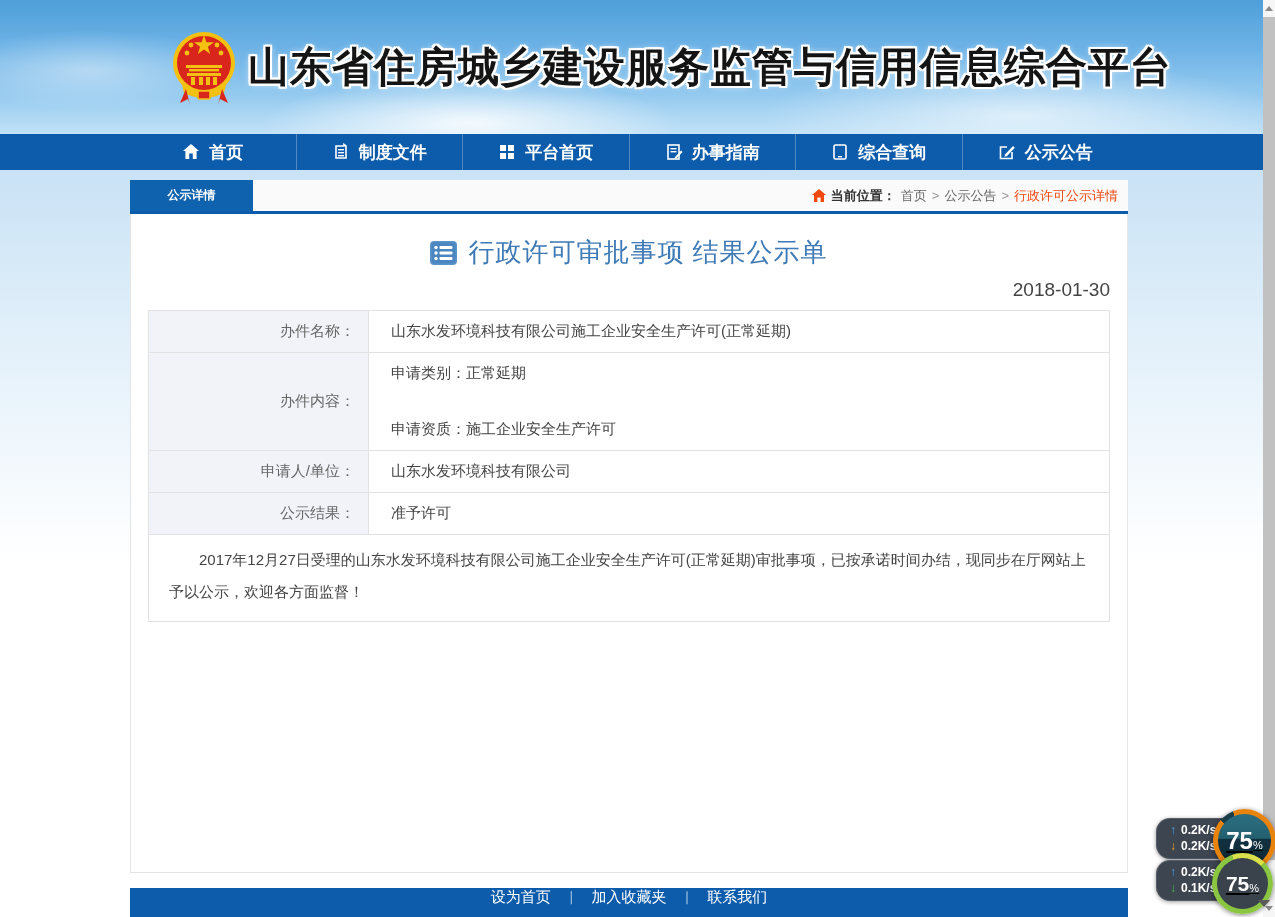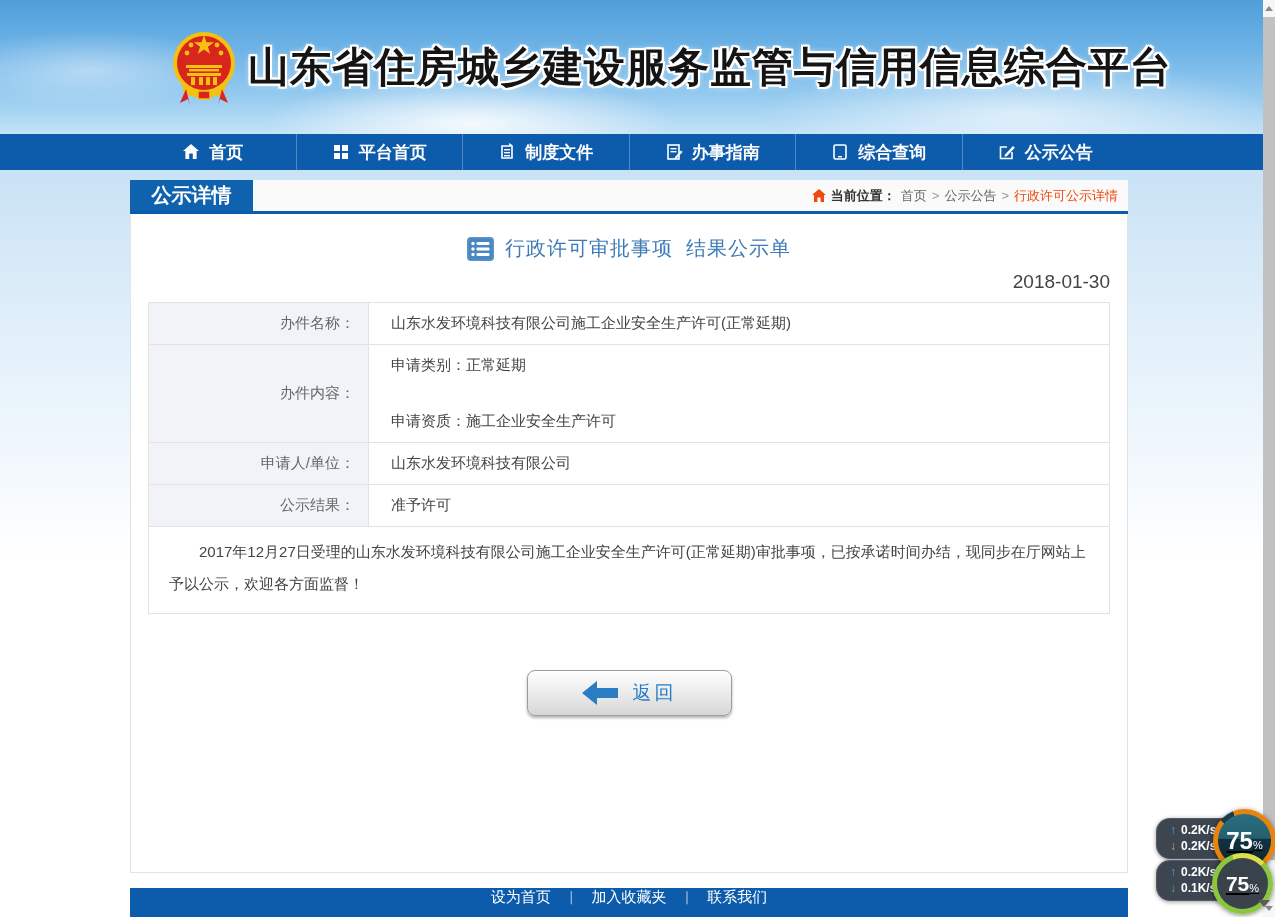--- a/index.html
+++ b/index.html
@@ -32,35 +32,35 @@
 
   
   .main-bg { position:absolute; left:0; top:170px; width:1275px; height:560px;
     background:linear-gradient(180deg,#c9e2f5 0%,#e2f0fa 30%,#ffffff 70%); }
 
   
   .container { position:absolute; left:130px; top:181px; width:998px; height:692px;
     background:#fff; border:1px solid #e4e4e4; border-top:none; }
   .tabbar { display:flex; justify-content:space-between; align-items:stretch; height:34px;
     background:#fafafa; border-bottom:3px solid #0d5cab; margin:-1px -1px 0 -1px; }
-  .tab { width:123px; background:#0f63ae; color:#fff; font-size:20px; font-weight:bold;
+  .tab { width:123px; background:#0f63ae; color:#fff; font-size:12px; font-weight:bold;
     display:flex; align-items:center; justify-content:center; cursor:pointer; }
   .breadcrumb { display:flex; align-items:center; gap:5px; padding-right:10px; font-size:13px; color:#777; }
   .bc-home { width:14px; height:13px; display:inline-flex; }
   .bc-home svg { width:14px; height:13px; fill:#f0490f; }
   .bc-label { font-weight:bold; color:#333; }
   .bc-link { color:#666; cursor:pointer; text-decoration:none; }
   .bc-sep { color:#999; }
   .bc-current { color:#f0490f; cursor:pointer; }
 
   .content { padding:0 17px; }
 
   .doc-title-row { margin-top:21px; display:flex; align-items:center; justify-content:center; gap:11px; }
   .doc-title-icon { width:27px; height:24px; display:inline-flex; }
-  .doc-title { font-size:20px; color:#3e7ab6; letter-spacing:1px;font-family:Liberation Mono, monospace; }
+  .doc-title { font-size:26px; color:#3e7ab6; letter-spacing:1px; }
   .date-row { text-align:right; font-size:19px; color:#444; margin-top:9px; margin-bottom:9px; }
 
   
   .info-table { width:100%; border-collapse:collapse; font-size:15px; table-layout:fixed; }
   .info-table td { border:1px solid #e2e2e2; vertical-align:middle; }
   td.lbl { width:220px; background:#f1f3f8; color:#666; text-align:right; padding:11px 13px 11px 0; }
   td.val { padding:11px 10px 11px 22px; color:#444; }
   .val-line1 { margin-bottom:37px; }
   td.note-cell { padding:9px 20px 13px 20px; color:#444; line-height:32px; font-size:15px; }
   .note-text { text-indent:2em; }
@@ -153,38 +153,38 @@
         <span class="nav-icon">
           <svg viewBox="0 0 18 18">
               <path d="M9 1 L17 8 L14.6 8 L14.6 16 L10.8 16 L10.8 10.5 L7.2 10.5 L7.2 16 L3.4 16 L3.4 8 L1 8 Z"></path>
             </svg>
         </span>
         <span>首页</span>
       </div>
       <div class="nav-item">
         <span class="nav-icon">
           <svg viewBox="0 0 18 18">
+              <path d="M4 3 L12 3 L12 1.5 L14 3 L14 15 L4 15 Z" fill="none" stroke="#fff" stroke-width="1.6"></path>
+              <rect x="6" y="6" width="6" height="1.4"></rect>
+              <rect x="6" y="9" width="6" height="1.4"></rect>
+              <rect x="6" y="12" width="6" height="1.4"></rect>
+            </svg>
+        </span>
+        <span>制度文件</span>
+      </div>
+      <div class="nav-item">
+        <span class="nav-icon">
+          <svg viewBox="0 0 18 18">
               <rect x="2" y="2" width="6" height="6"></rect>
               <rect x="10" y="2" width="6" height="6"></rect>
               <rect x="2" y="10" width="6" height="6"></rect>
               <rect x="10" y="10" width="6" height="6"></rect>
             </svg>
         </span>
         <span>平台首页</span>
-      </div>
-      <div class="nav-item">
-        <span class="nav-icon">
-          <svg viewBox="0 0 18 18">
-              <path d="M4 3 L12 3 L12 1.5 L14 3 L14 15 L4 15 Z" fill="none" stroke="#fff" stroke-width="1.6"></path>
-              <rect x="6" y="6" width="6" height="1.4"></rect>
-              <rect x="6" y="9" width="6" height="1.4"></rect>
-              <rect x="6" y="12" width="6" height="1.4"></rect>
-            </svg>
-        </span>
-        <span>制度文件</span>
       </div>
       <div class="nav-item">
         <span class="nav-icon">
           <svg viewBox="0 0 18 18">
               <rect x="3" y="2" width="11" height="14" fill="none" stroke="#fff" stroke-width="1.6"></rect>
               <rect x="5.5" y="5" width="6" height="1.4"></rect>
               <rect x="5.5" y="8" width="6" height="1.4"></rect>
               <path d="M10 14 L16 7.5 L17.5 9 L11.5 15.5 L9.5 16 Z"></path>
             </svg>
         </span>
@@ -271,28 +271,20 @@
             <td class="val">准予许可</td>
           </tr>
           <tr>
             <td class="note-cell" colspan="2">
               <div class="note-text">2017年12月27日受理的山东水发环境科技有限公司施工企业安全生产许可(正常延期)审批事项，已按承诺时间办结，现同步在厅网站上予以公示，欢迎各方面监督！</div>
             </td>
           </tr>
         </tbody>
       </table>
 
-      <div class="back-btn">
-        <span class="back-arrow">
-          <svg viewBox="0 0 36 24">
-              <path d="M15 0 L15 7 L36 7 L36 17 L15 17 L15 24 L0 12 Z" fill="#2a7cc3"></path>
-            </svg>
-        </span>
-        <span class="back-label">返回</span>
-      </div>
     </div>
   </div>
 
   <div class="footer">
     <a>设为首页</a>
     <span class="f-sep">｜</span>
     <a>加入收藏夹</a>
     <span class="f-sep">｜</span>
     <a>联系我们</a>
   </div>

